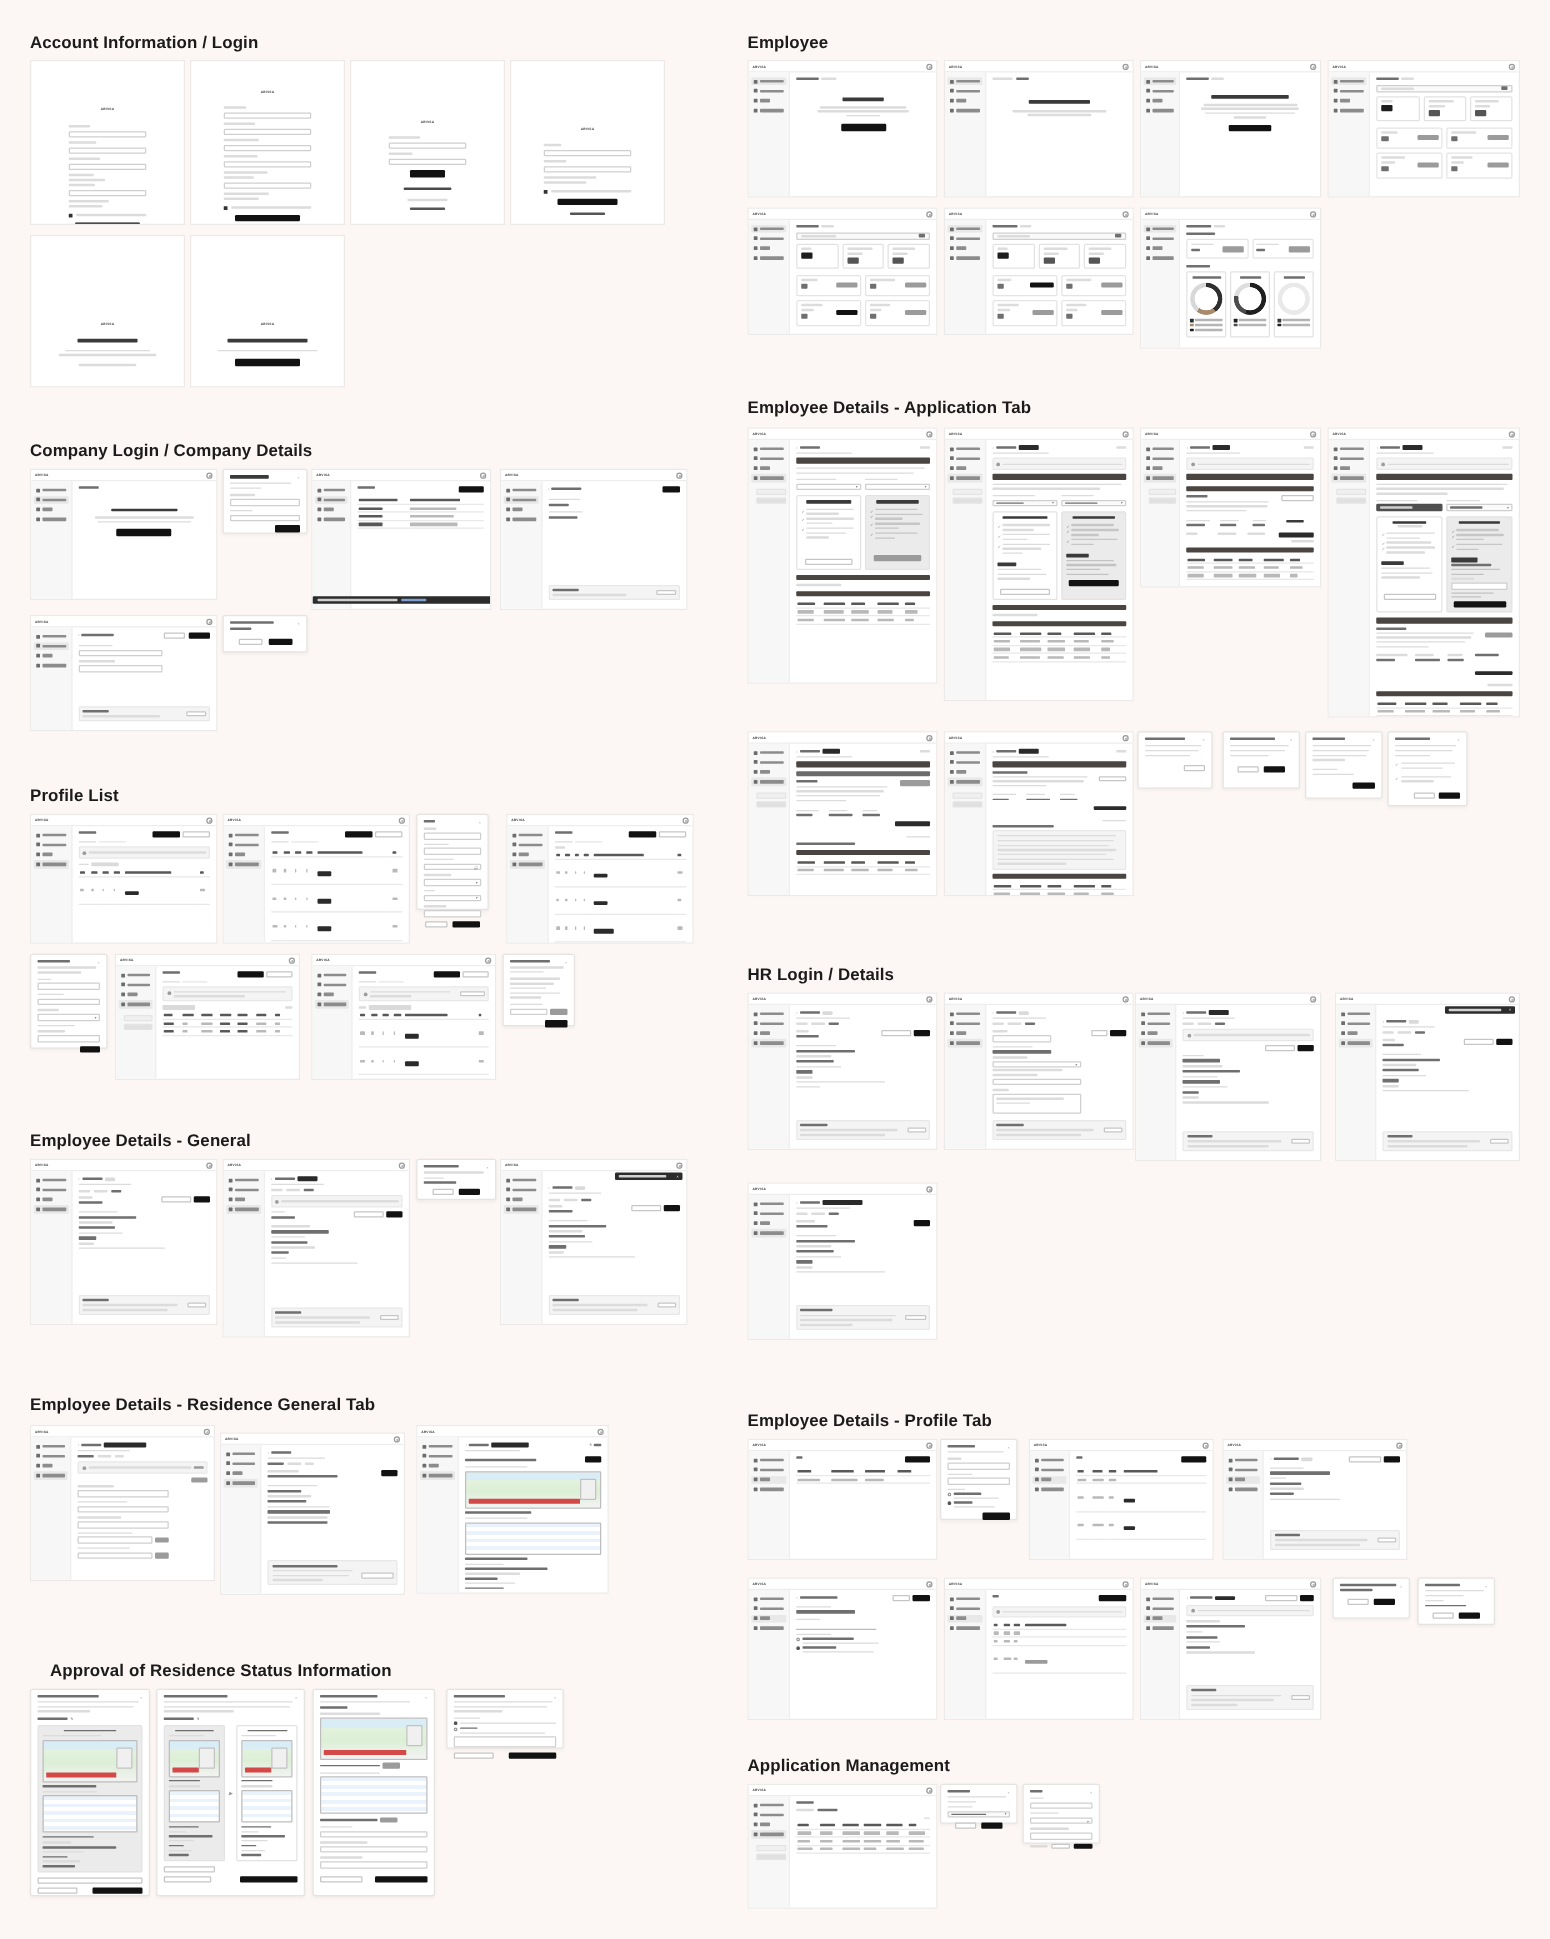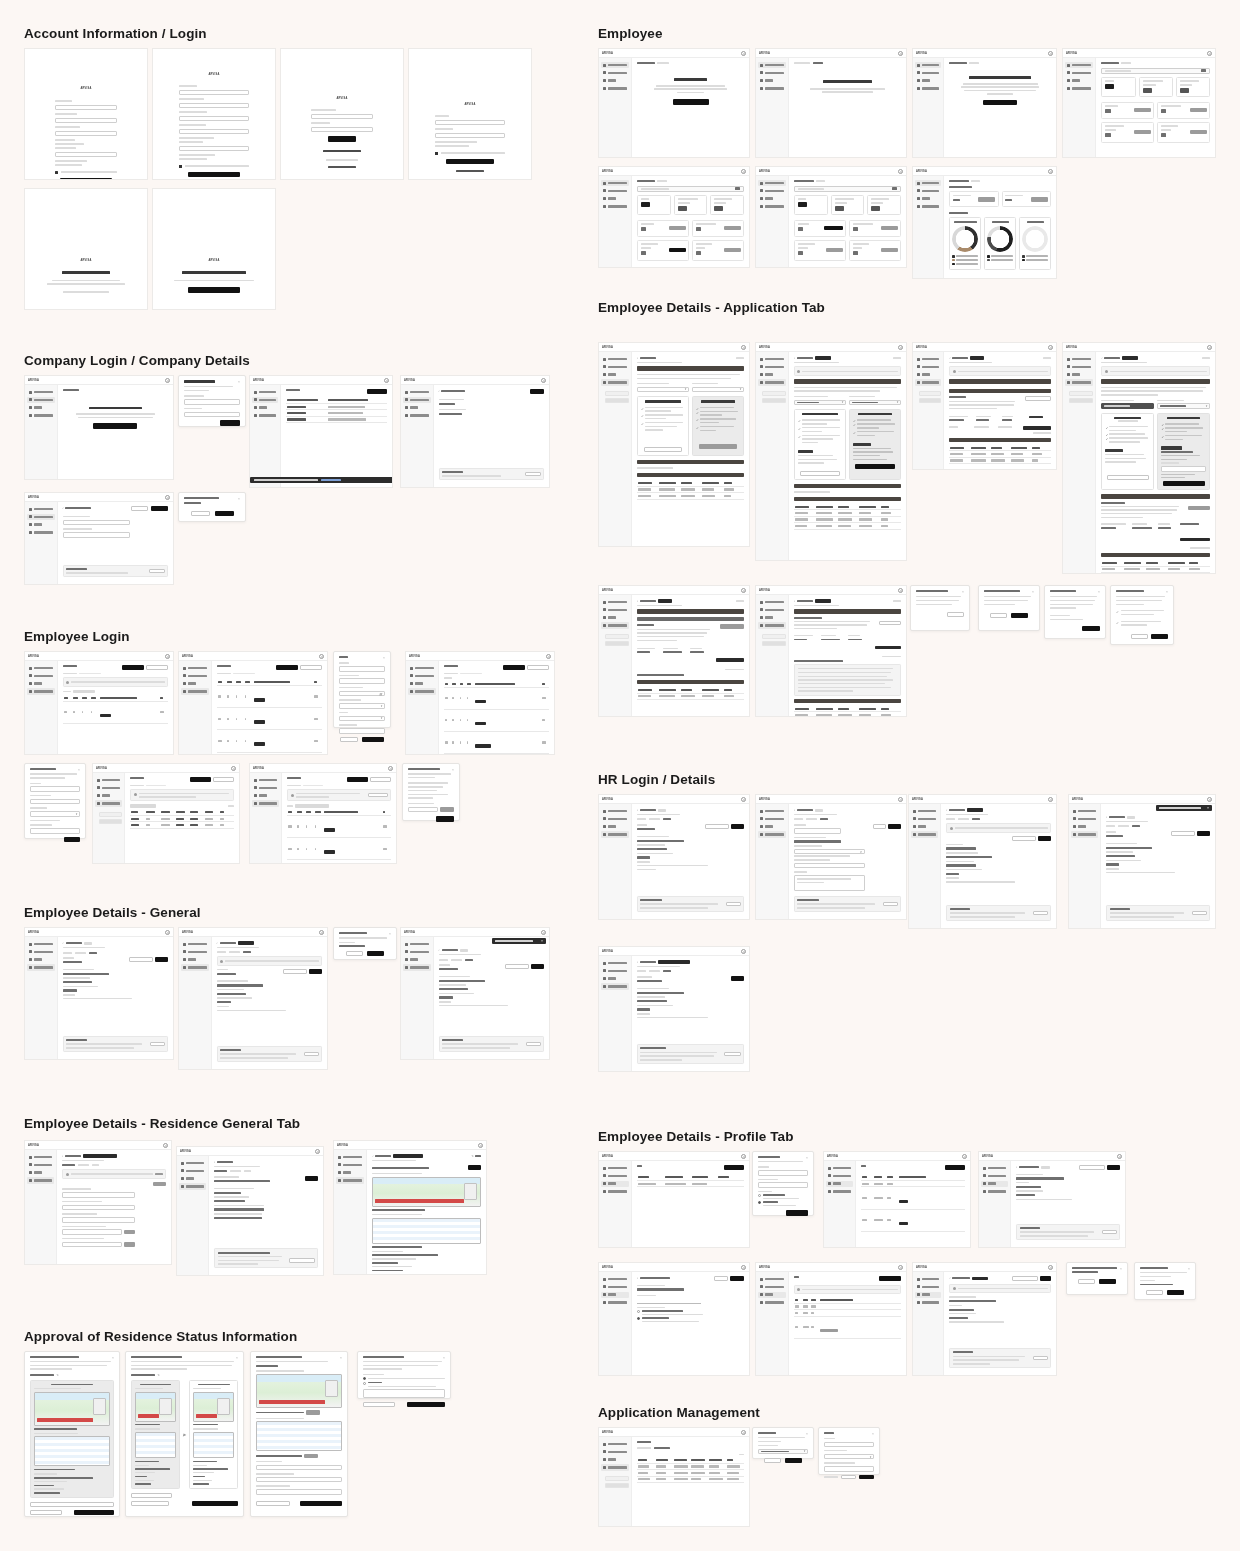--- a/index.html
+++ b/index.html
@@ -149,27 +149,27 @@
   .toast{ background:#2c2c2c; border-radius:1px; height:6px; }
 </style>
 </head>
 <body>
 
 <div class="board">
 
   <div class="section-title" style="left:24px;top:26px">Account Information / Login</div>
   <div class="section-title" style="left:598px;top:26px">Employee</div>
   <div class="section-title" style="left:24px;top:353px">Company Login / Company Details</div>
-  <div class="section-title" style="left:598px;top:300px">Employee Details - Application Tab</div>
-  <div class="section-title" style="left:24px;top:629px">Employee Login</div>
+  <div class="section-title" style="left:598px;top:318px">Employee Details - Application Tab</div>
+  <div class="section-title" style="left:24px;top:629px">Profile List</div>
   <div class="section-title" style="left:598px;top:772px">HR Login / Details</div>
   <div class="section-title" style="left:24px;top:905px">Employee Details - General</div>
   <div class="section-title" style="left:24px;top:1116px">Employee Details - Residence General Tab</div>
   <div class="section-title" style="left:598px;top:1129px">Employee Details - Profile Tab</div>
-  <div class="section-title" style="left:24px;top:1329px">Approval of Residence Status Information</div>
+  <div class="section-title" style="left:40px;top:1329px">Approval of Residence Status Information</div>
   <div class="section-title" style="left:598px;top:1405px">Application Management</div>
 
   <div class="frame" style="left:24px;top:48px;width:124px;height:132px">
     <div style="padding:26px 30px 0">
       <div class="center" style="margin-bottom:7px"><span class="logo">ARVISA</span></div>
       <div class="ln l" style="width:28%"></div>
         <div class="inp"></div>
       <div class="ln l" style="width:36%"></div>
         <div class="inp"></div>
       <div class="ln l" style="width:40%"></div>

